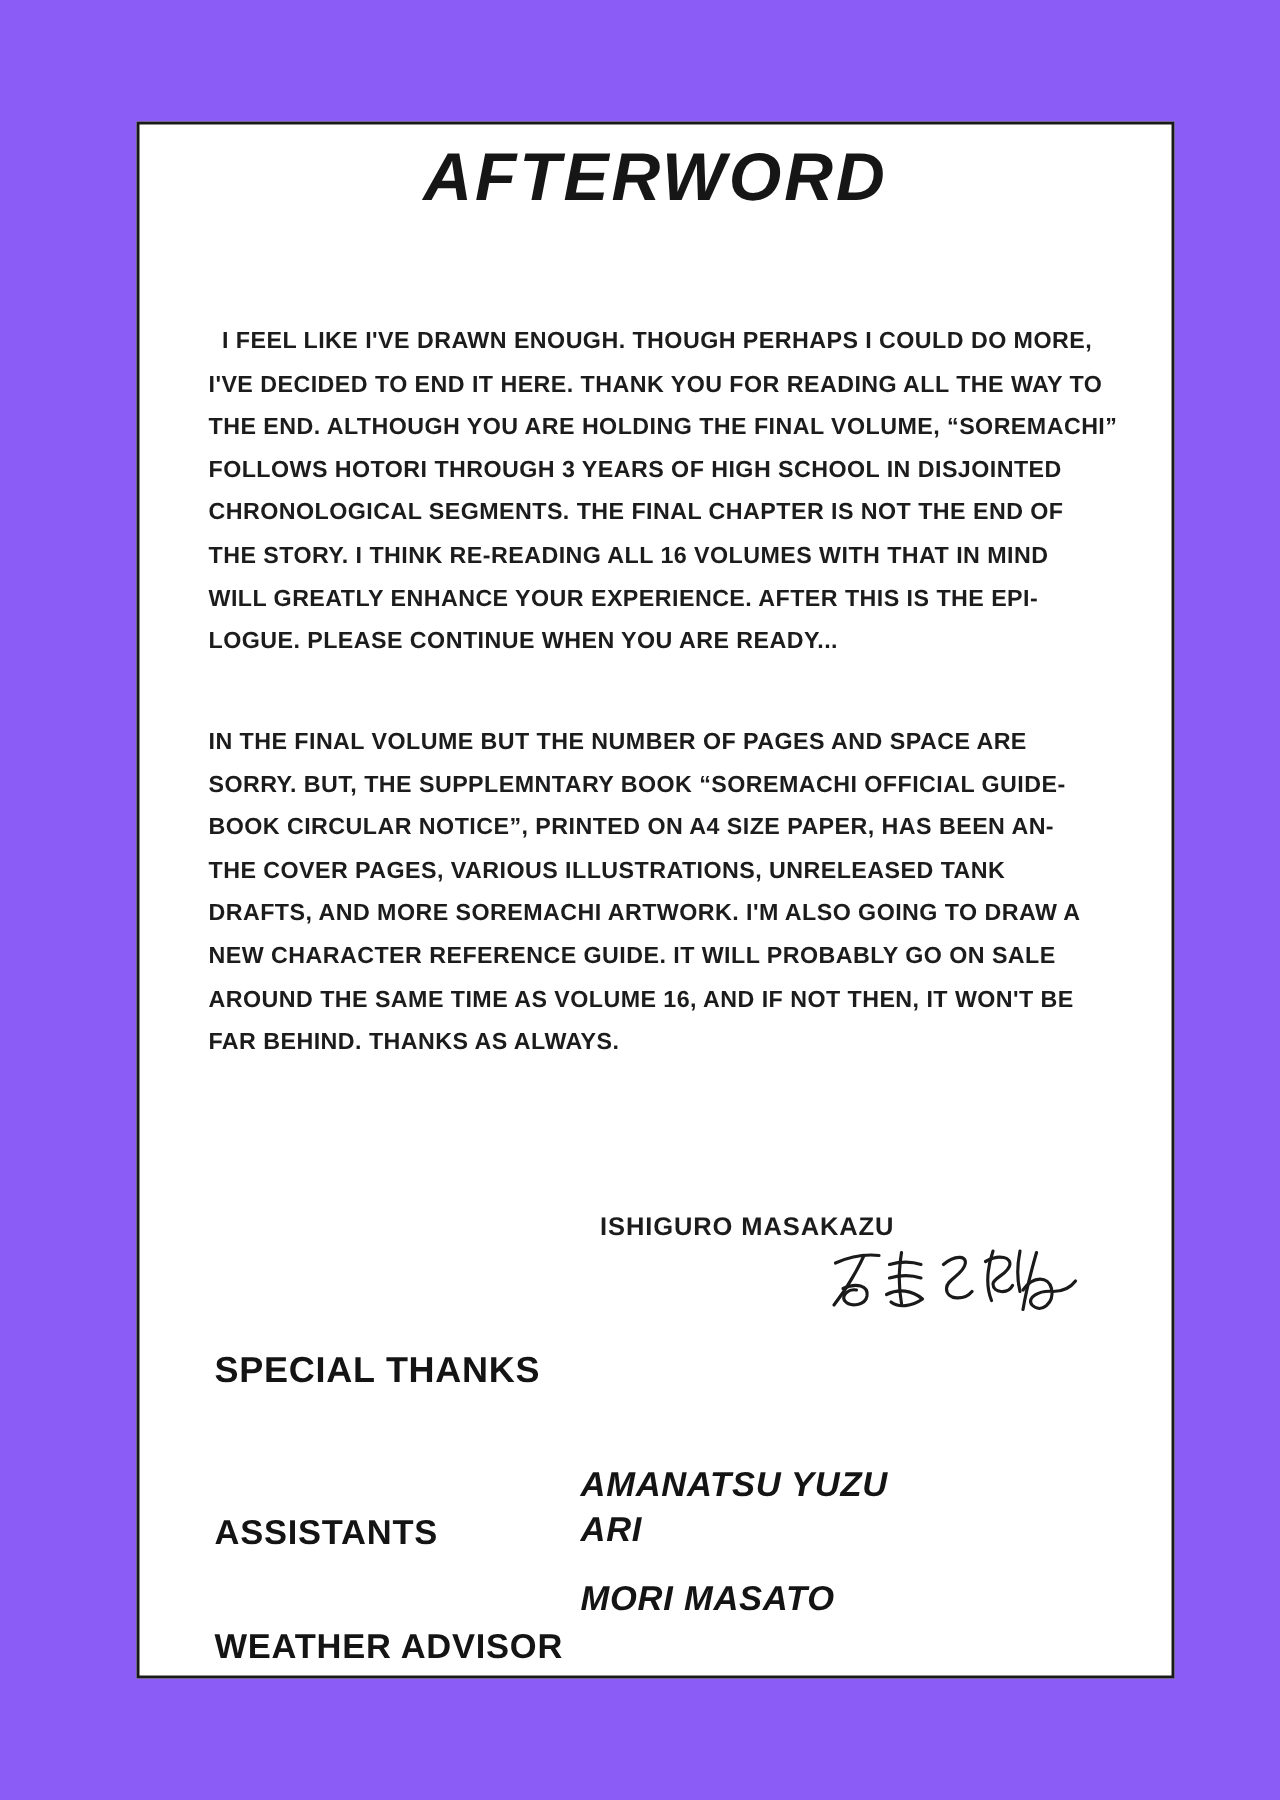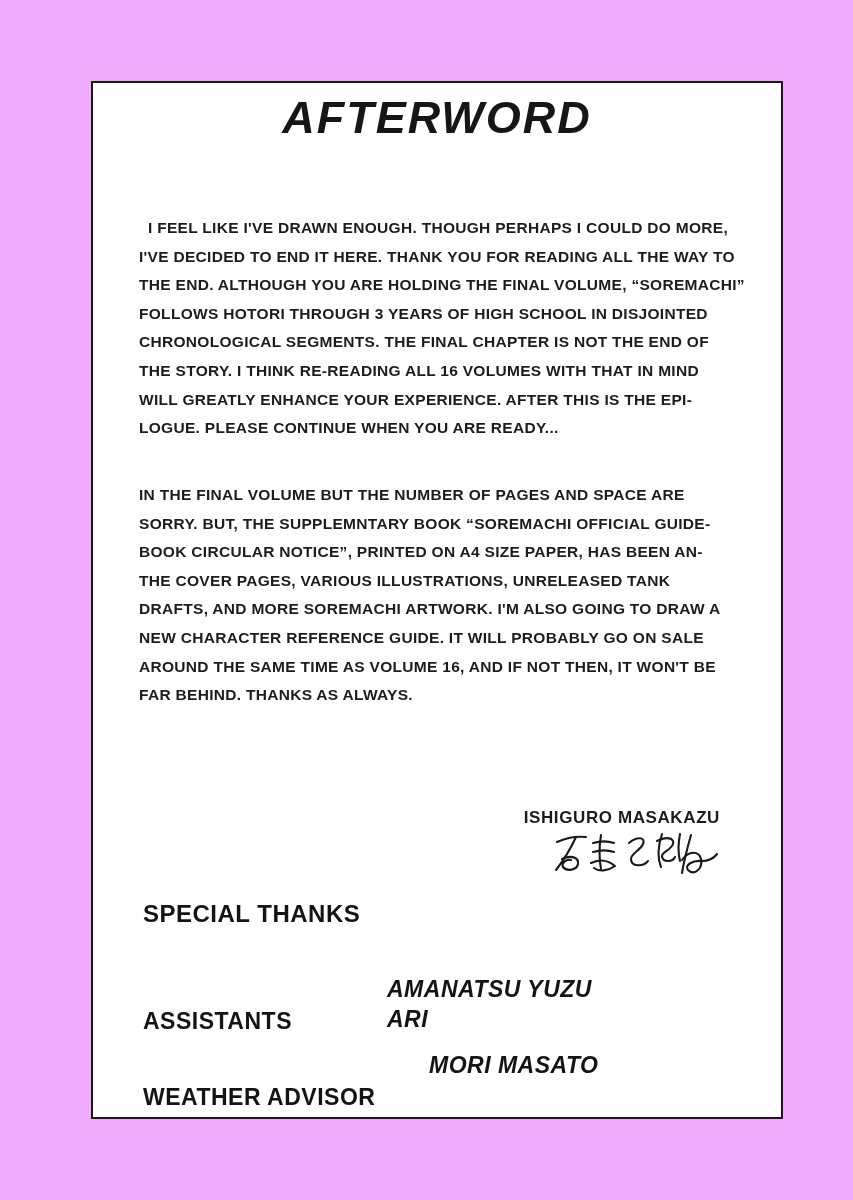--- a/index.html
+++ b/index.html
@@ -4,21 +4,21 @@
 <style>
   html, body {
     margin: 0;
     padding: 0;
     background: #ffffff;
   }
   .page {
     position: relative;
     width: 853px;
     height: 1200px;
-    background: #f0abfc;
+    background: #8b5cf6;
     font-family: "Liberation Sans", sans-serif;
     color: #1a1a1a;
     overflow: hidden;
   }
   .frame {
     position: absolute;
     left: 91px;
     top: 81px;
     width: 692px;
     height: 1038px;
@@ -51,21 +51,20 @@
   }
   .para .line { white-space: nowrap; }
   .para .line.indent { padding-left: 9px; margin-top: 17px; }
   .p1 { top: 197px; }
   .p2 { top: 481px; }
   .author-credit {
     position: absolute;
     left: 400px;
     top: 808px;
     width: 320px;
-    text-align: right;
     font-size: 17px;
     font-weight: bold;
     letter-spacing: 0.6px;
     color: #1c1c1c;
     white-space: nowrap;
   }
   .signature {
     position: absolute;
     left: 549px;
     top: 826px;
@@ -99,21 +98,21 @@
     font-weight: bold;
     font-style: italic;
     letter-spacing: 0.5px;
     color: #141414;
     white-space: nowrap;
   }
   .row-assistants  { top: 976px; }
   .name-assistant1 { top: 976px; }
   .name-assistant2 { top: 1006px; }
   .row-weather     { top: 1052px; }
-  .name-weather    { top: 1052px; margin-left: 42px; }
+  .name-weather    { top: 1052px; }
 </style>
 </head>
 <body>
 
 <div class="page">
 
   <div class="frame"></div>
 
   <div class="title">AFTERWORD</div>
 

